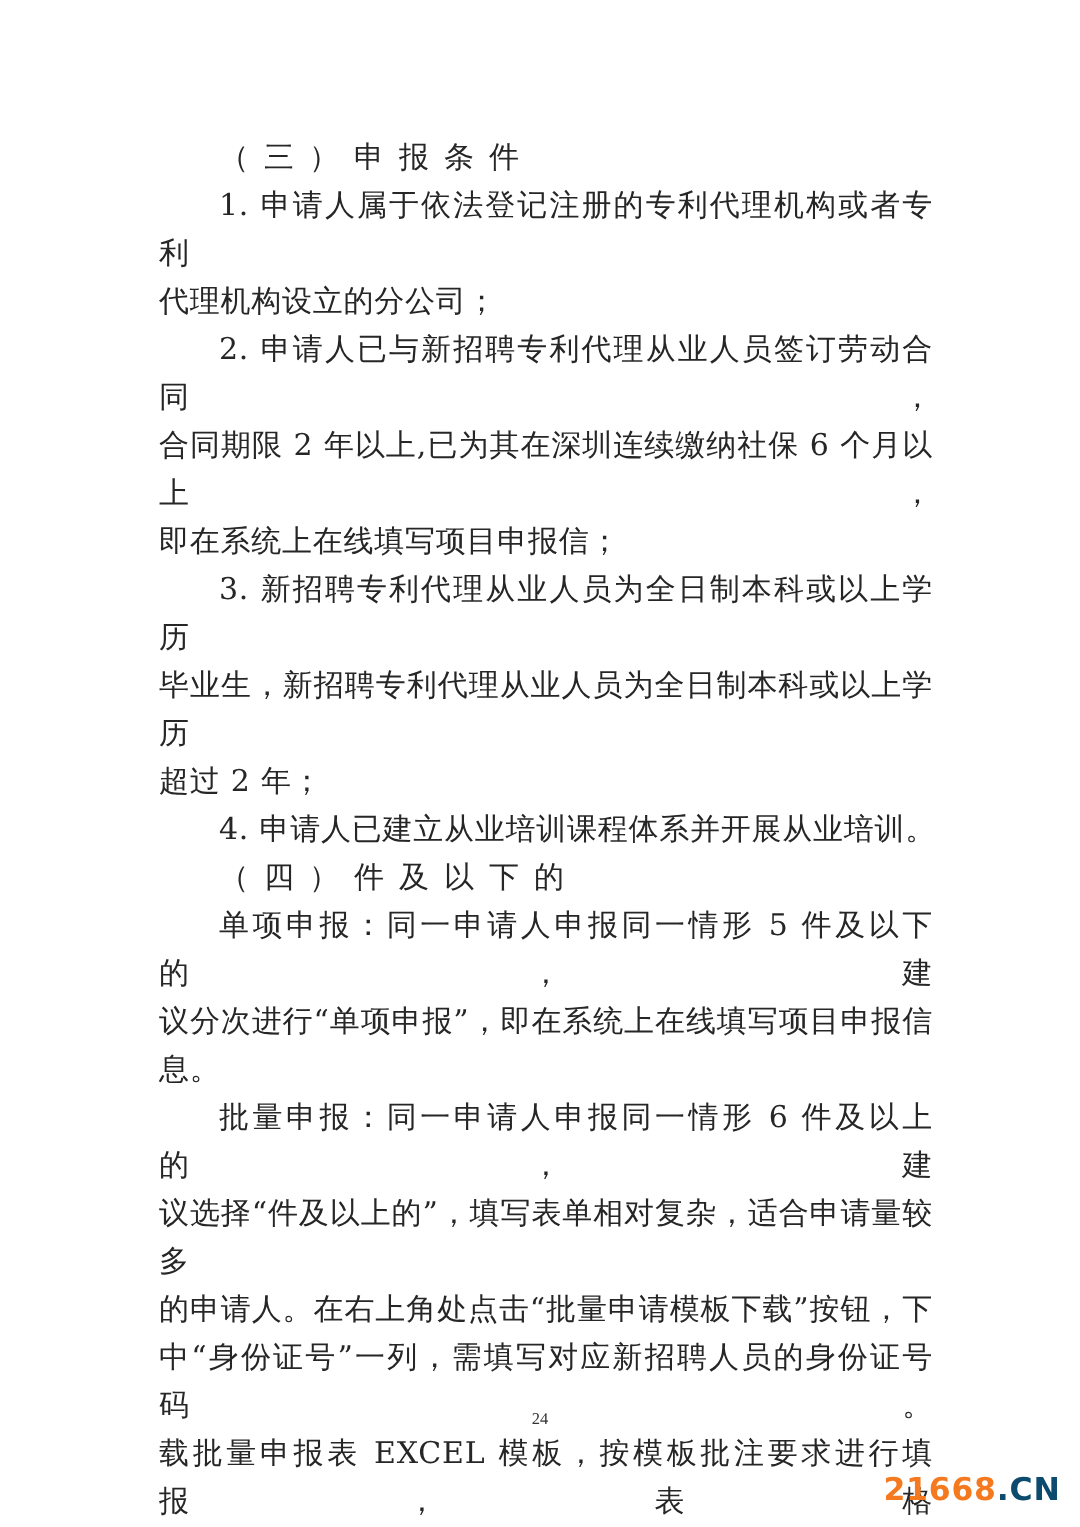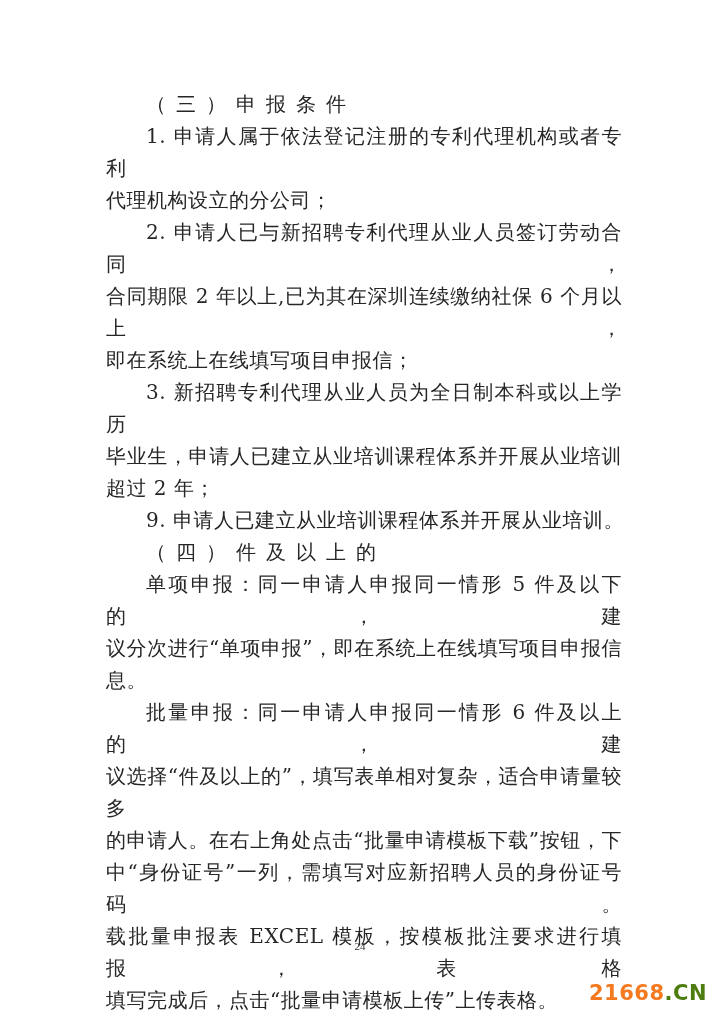--- a/index.html
+++ b/index.html
@@ -54,39 +54,39 @@
     position: absolute;
     right: 13px;
     bottom: 13px;
     font-family: "DejaVu Sans", "Liberation Sans", sans-serif;
     font-size: 21px;
     font-weight: 700;
     letter-spacing: 0.5px;
     white-space: nowrap;
   }
   .wm-number { color: #f4791f; }
-  .wm-domain { color: #4d7c0f; }
+  .wm-domain { color: #0c4a6e; }
 </style>
 </head>
 <body>
 
 <div class="page">
 
   <div class="doc-text">
     <div class="ln ind sp">（三）申报条件</div>
     <div class="ln ind fill">1. 申请人属于依法登记注册的专利代理机构或者专利</div>
     <div class="ln">代理机构设立的分公司；</div>
     <div class="ln ind fill">2. 申请人已与新招聘专利代理从业人员签订劳动合同，</div>
     <div class="ln fill">合同期限 2 年以上,已为其在深圳连续缴纳社保 6 个月以上，</div>
     <div class="ln">即在系统上在线填写项目申报信；</div>
     <div class="ln ind fill">3. 新招聘专利代理从业人员为全日制本科或以上学历</div>
-    <div class="ln fill">毕业生，申请人已建立从业培训课程体系并开展从业培训</div>
+    <div class="ln fill">毕业生，新招聘专利代理从业人员为全日制本科或以上学历</div>
     <div class="ln">超过 2 年；</div>
-    <div class="ln ind">9. 申请人已建立从业培训课程体系并开展从业培训。</div>
-    <div class="ln ind sp">（四）件及以上的</div>
+    <div class="ln ind">4. 申请人已建立从业培训课程体系并开展从业培训。</div>
+    <div class="ln ind sp">（四）件及以下的</div>
     <div class="ln ind fill">单项申报：同一申请人申报同一情形 5 件及以下的，建</div>
     <div class="ln fill">议分次进行“单项申报”，即在系统上在线填写项目申报信</div>
     <div class="ln">息。</div>
     <div class="ln ind fill">批量申报：同一申请人申报同一情形 6 件及以上的，建</div>
     <div class="ln fill">议选择“件及以上的”，填写表单相对复杂，适合申请量较多</div>
     <div class="ln fill">的申请人。在右上角处点击“批量申请模板下载”按钮，下</div>
     <div class="ln fill">中“身份证号”一列，需填写对应新招聘人员的身份证号码。</div>
     <div class="ln fill">载批量申报表 EXCEL 模板，按模板批注要求进行填报，表格</div>
     <div class="ln">填写完成后，点击“批量申请模板上传”上传表格。</div>
 

